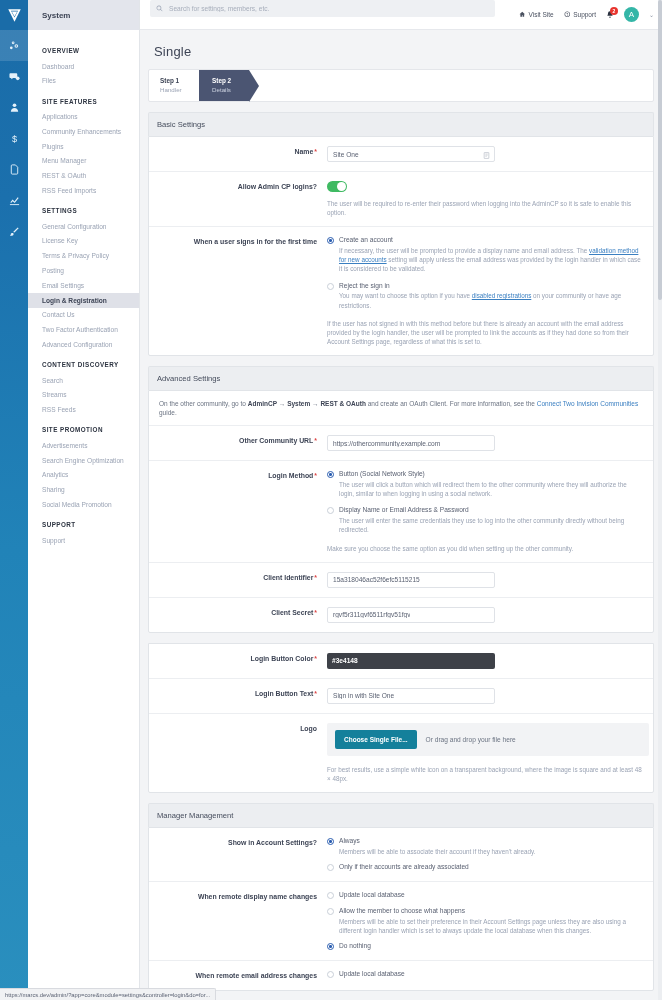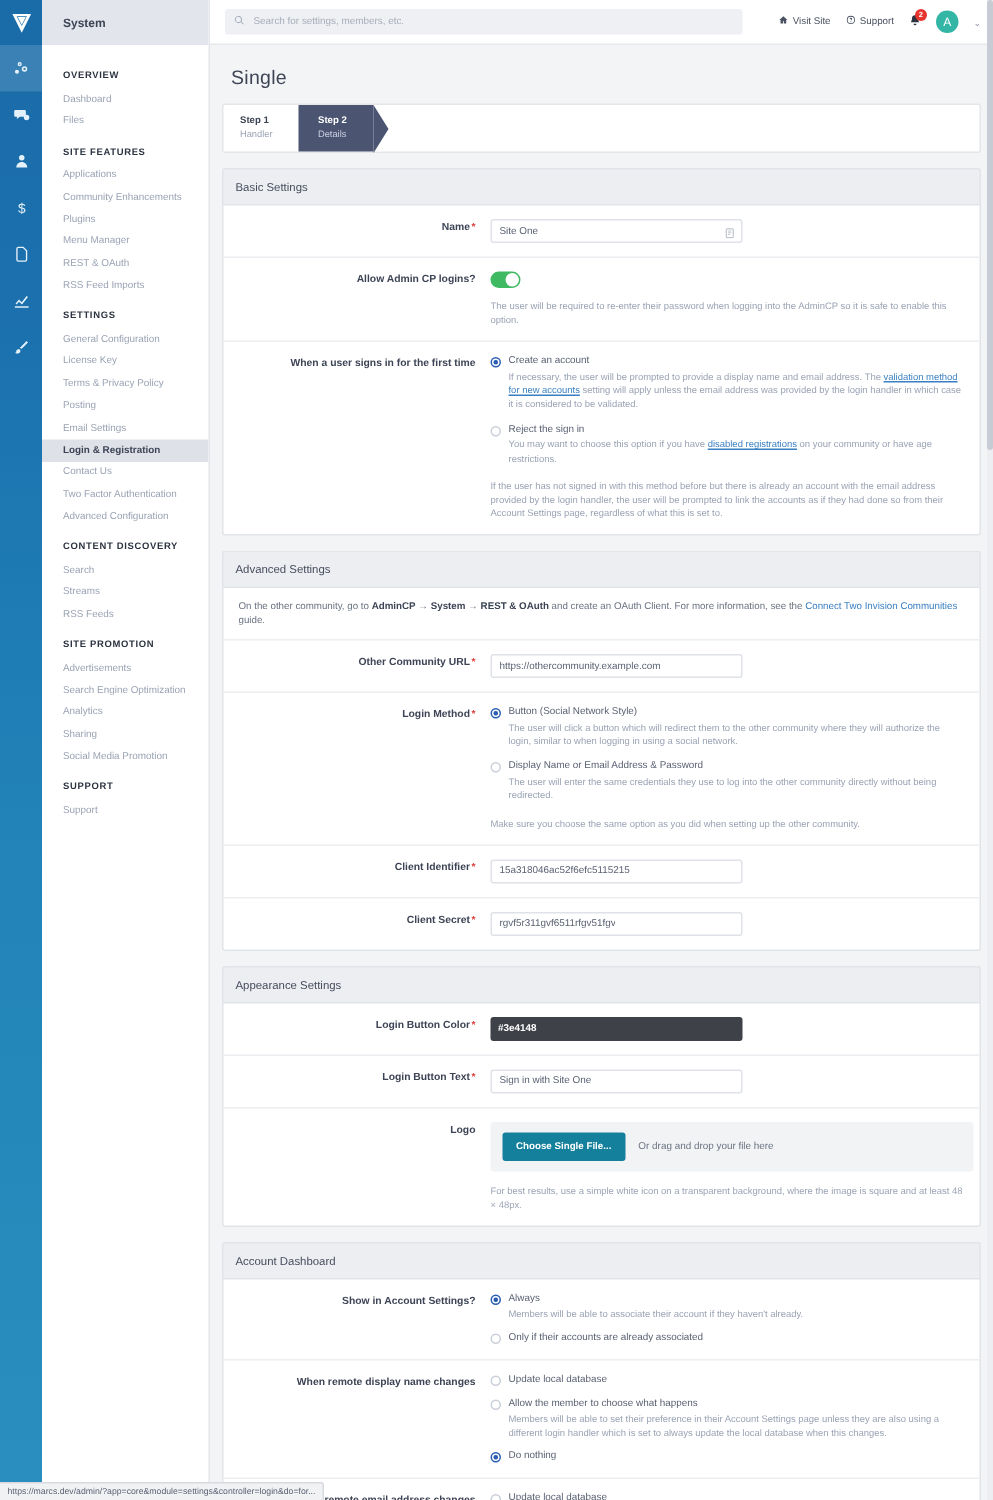--- a/index.html
+++ b/index.html
@@ -61,21 +61,21 @@
     padding: 3.6px 0 3.6px 14px; line-height: 1.15;
     white-space: nowrap;
   }
   .nav-link.selected {
     background: #dfe1e8; color: #3d4455; font-weight: 600;
   }
 
   
   .main { flex: 1; display: flex; flex-direction: column; min-width: 0; background: #f3f4f6; }
   .topbar {
-    height: 30px; background: #fff; display: flex; align-items: center;
+    height: 30px; background: #fff; display: flex; 
     border-bottom: 1px solid #e6e8ec; padding: 0 8px 0 10px; gap: 24px;
   }
   .searchwrap {
     flex: 1; height: 17px; background: #eef0f3; border-radius: 2px;
     display: flex; align-items: center; padding: 0 6px; gap: 4px; max-width: 358px;
   }
   .searchwrap svg { width: 7px; height: 7px; fill: #9aa3b4; flex: 0 0 7px; }
   .searchwrap input {
     border: 0; background: transparent; outline: none; width: 100%;
     font-size: 6.6px; color: #4a5160; font-family: inherit;
@@ -490,21 +490,20 @@
               <span>Client Secret</span><span class="req">*</span>
             </div>
             <div class="row-field">
               <div class="txtinput">
                 <span class="val">rgvf5r311gvf6511rfgv51fgv</span>
               </div>
             </div>
           </div>
         </div>
 
-        <div class="section-head">Appearance Settings</div>
         <div class="section-body">
 
           <div class="row">
             <div class="row-label">
               <span>Login Button Color</span><span class="req">*</span>
             </div>
             <div class="row-field">
               <div class="colorinput" id="color-swatch" style="background: rgb(62, 65, 72);">
                 <span>#3e4148</span>
               </div>
@@ -527,21 +526,21 @@
             <div class="row-field">
               <div class="dropzone">
                 <span class="btn-teal">Choose Single File...</span>
                 <span class="dz-text">Or drag and drop your file here</span>
               </div>
               <div class="helper wide" style="margin-top:9px;">For best results, use a simple white icon on a transparent background, where the image is square and at least 48 × 48px.</div>
             </div>
           </div>
         </div>
 
-        <div class="section-head">Account Dashboard</div>
+        <div class="section-head">Manager Management</div>
         <div class="section-body">
 
           <div class="row">
             <div class="row-label">Show in Account Settings?</div>
             <div class="row-field">
               <div class="radio-item">
                 <div class="radio on"></div>
                 <div class="radio-text">
                   <div class="radio-title">Always</div>
                   <div class="radio-desc">Members will be able to associate their account if they haven't already.</div>

